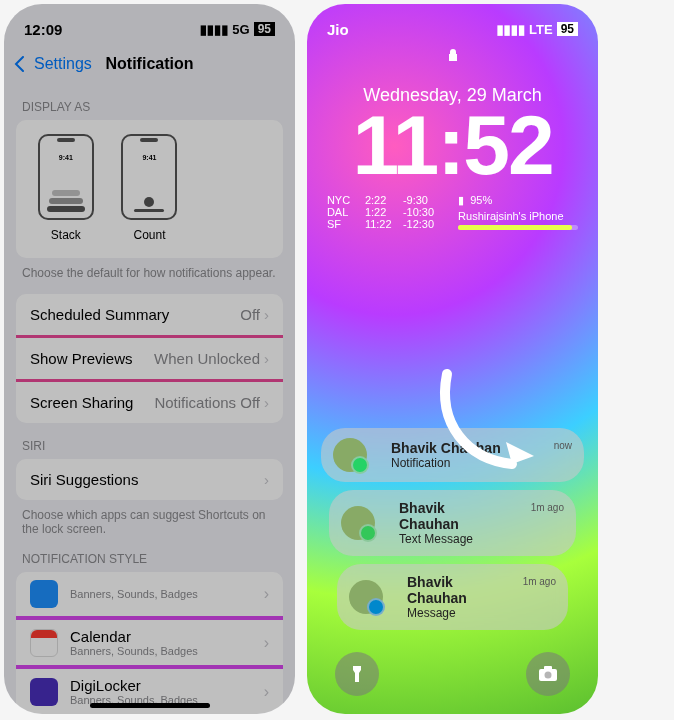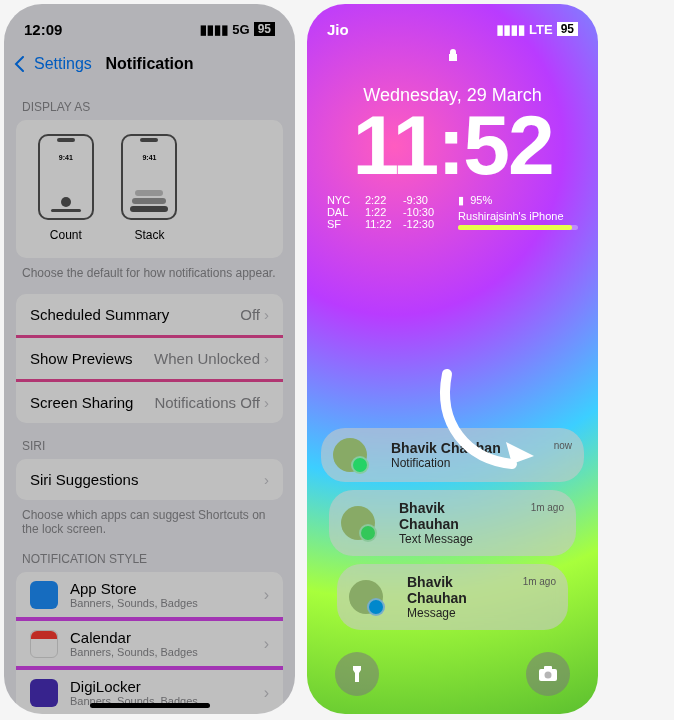--- a/index.html
+++ b/index.html
@@ -156,37 +156,37 @@
     <div class="title">Notification</div>
   </div>
 
   <div class="group-label">DISPLAY AS</div>
   <div class="card display-card">
     <div class="dopt">
       <div class="phone-mini">
         <div class="notch"></div>
         <div class="mini-time">9:41</div>
         <div class="mini-bottom">
-            <div class="circle"></div>
-            <div class="pill" style="width:30px;height:3px"></div>
+            <div class="pill" style="width:28px;opacity:.35"></div>
+            <div class="pill" style="width:34px;opacity:.6"></div>
+            <div class="pill"></div>
           </div>
       </div>
-      <span>Count</span>
+      <span>Stack</span>
     </div>
     <div class="dopt">
       <div class="phone-mini">
         <div class="notch"></div>
         <div class="mini-time">9:41</div>
         <div class="mini-bottom">
-            <div class="pill" style="width:28px;opacity:.35"></div>
-            <div class="pill" style="width:34px;opacity:.6"></div>
-            <div class="pill"></div>
+            <div class="circle"></div>
+            <div class="pill" style="width:30px;height:3px"></div>
           </div>
       </div>
-      <span>Stack</span>
+      <span>Count</span>
     </div>
     <div class="dopt" style="visibility:hidden">
         <div class="phone-mini"></div>
         <span>.</span>
       </div>
 
   </div>
   <div class="footer-note">Choose the default for how notifications appear.</div>
 
   <div class="card" style="margin-top:14px">
@@ -222,21 +222,20 @@
         </span>
     </div>
   </div>
   <div class="footer-note">Choose which apps can suggest Shortcuts on the lock screen.</div>
 
   <div class="group-label">NOTIFICATION STYLE</div>
   <div class="card">
     <div class="app-row">
       <div class="aicon" style="background:#1e90ff"></div>
       <div class="atxt">
-          <div class="aname">App Store</div>
           <div class="asub">Banners, Sounds, Badges</div>
         </div>
       <span class="chev">›</span>
     </div>
     <div class="app-row">
       <div class="aicon" style="background:#fff;border:1px solid #ddd;position:relative">
           <div style="position:absolute;top:0;left:0;right:0;height:8px;background:#ff3b30;border-radius:6px 6px 0 0"></div>
         </div>
       <div class="atxt">
           <div class="aname">Calendar</div>

